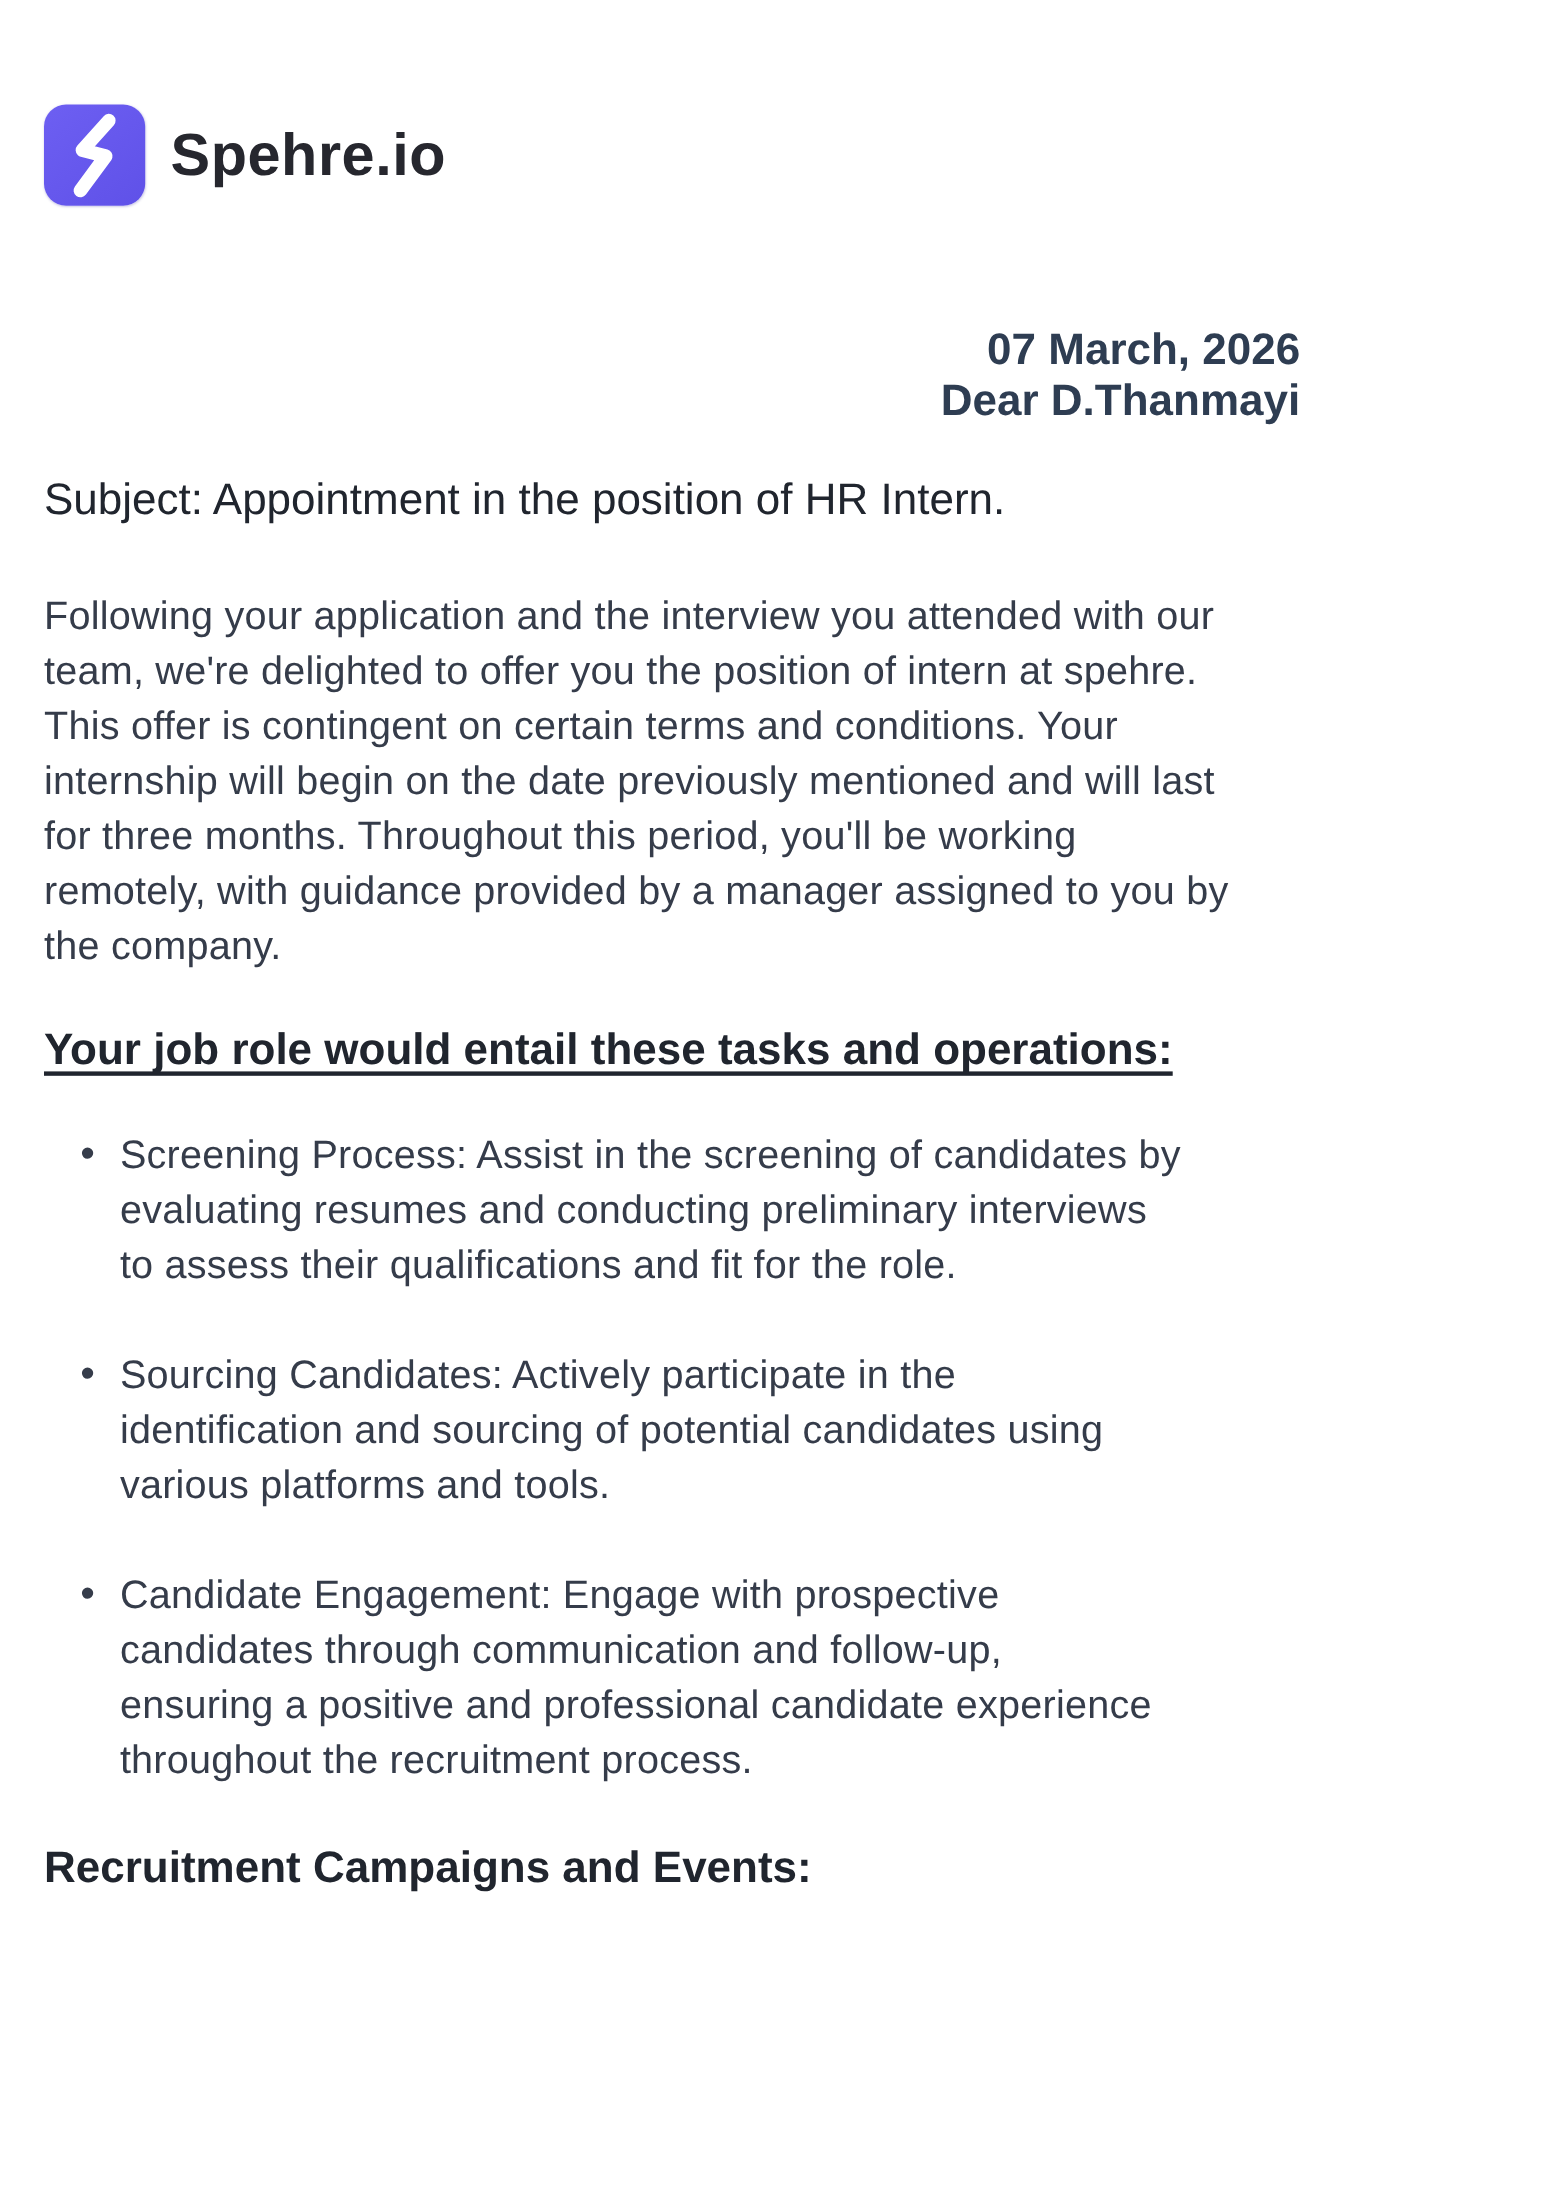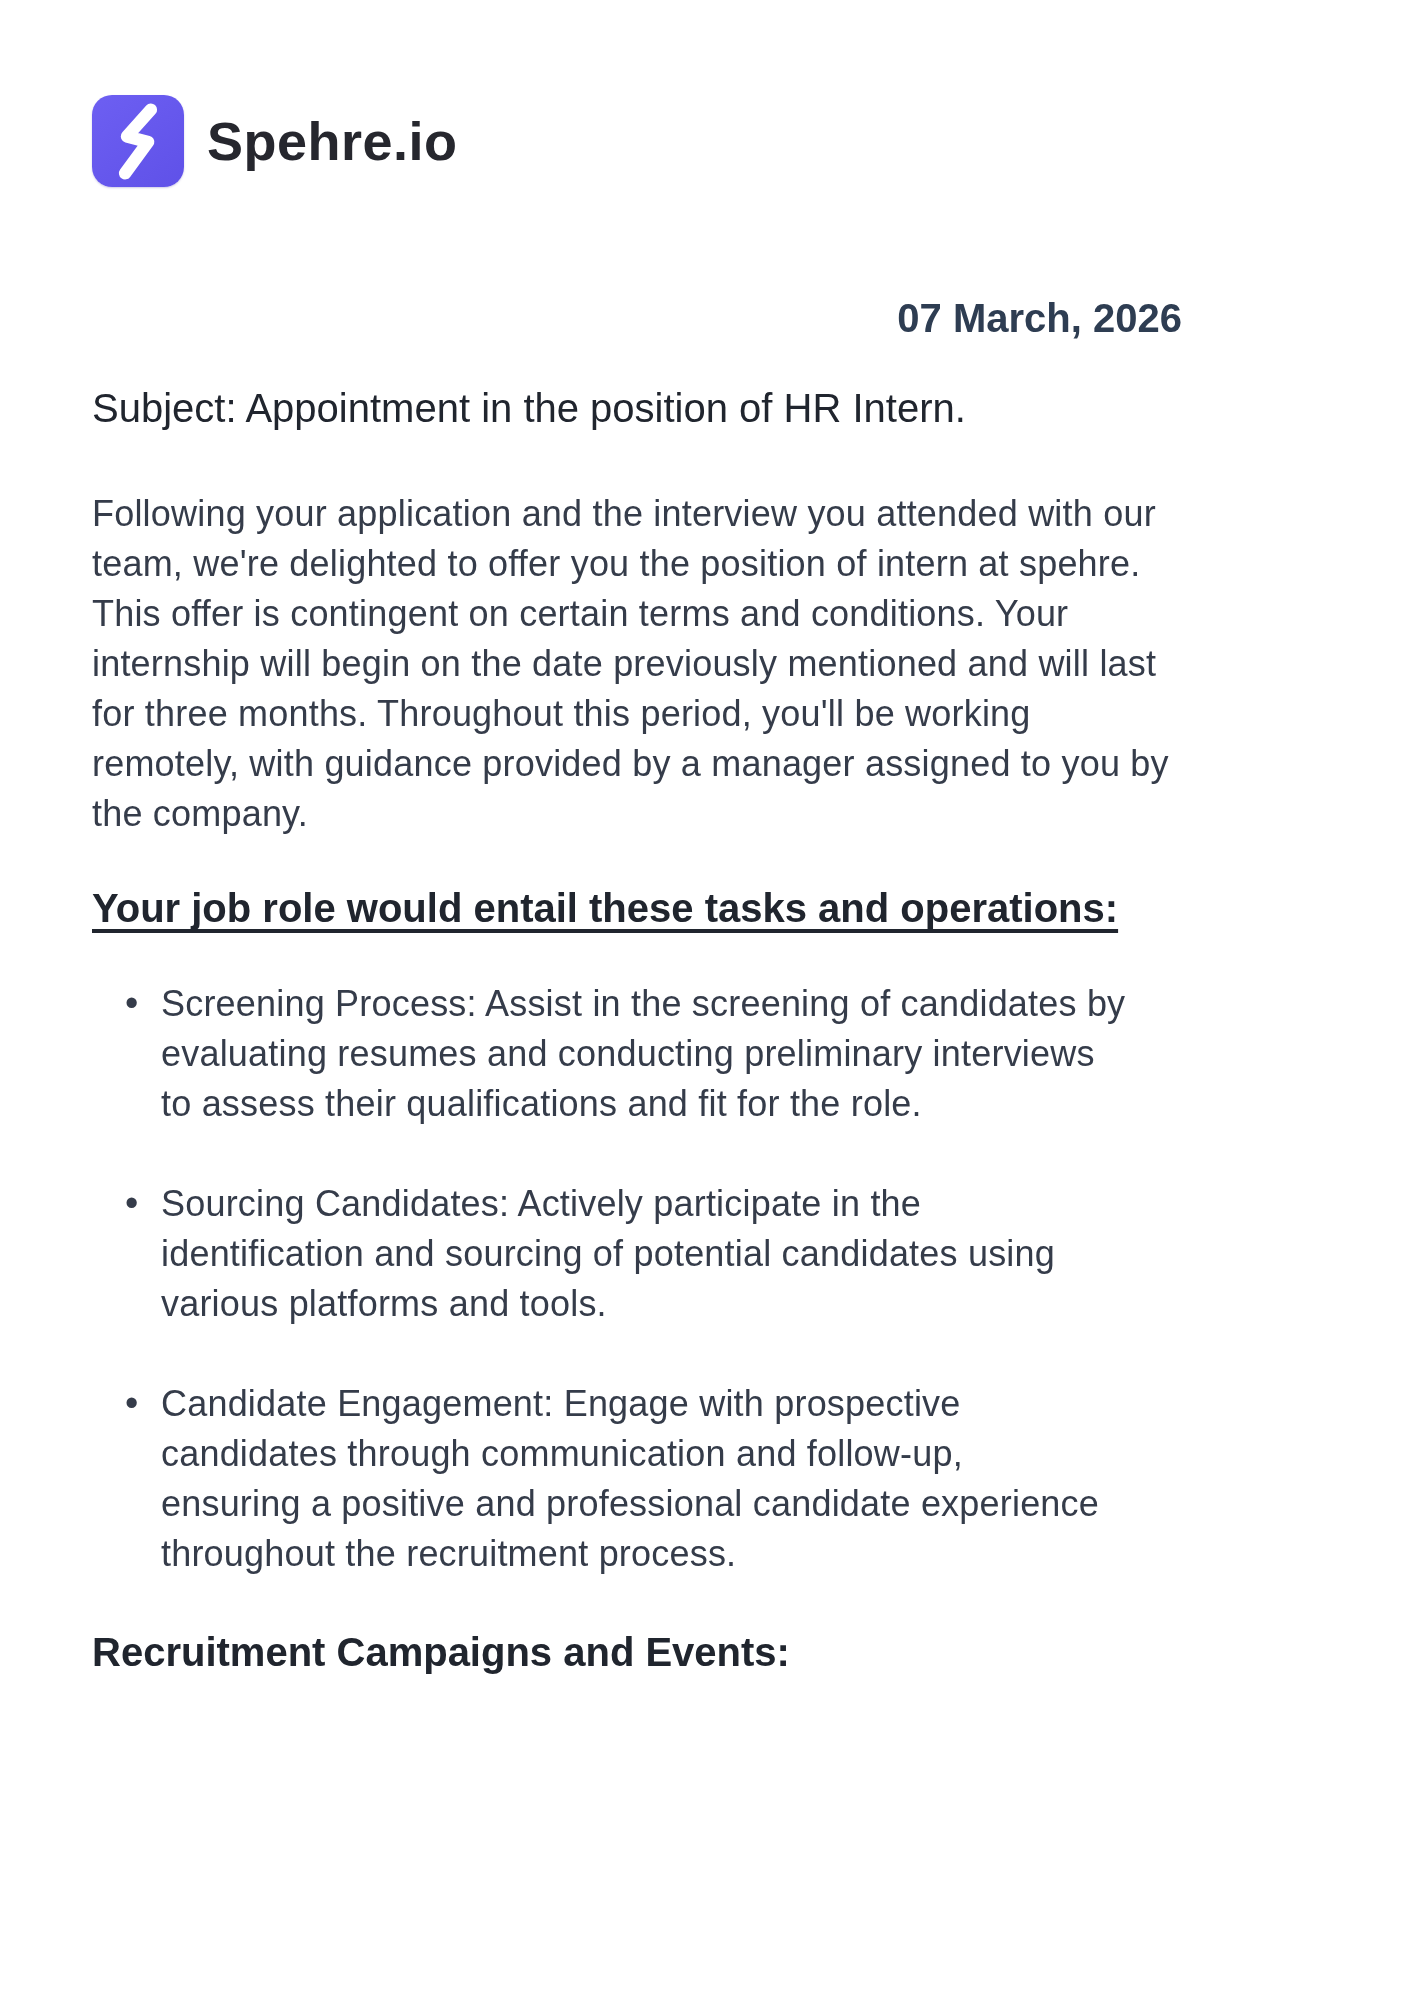--- a/index.html
+++ b/index.html
@@ -12,21 +12,21 @@
     --page-bg:#ffffff;
   }
   *{margin:0;padding:0;box-sizing:border-box;}
   html,body{background:var(--page-bg);}
   body{
     width:1414px;height:2000px;overflow:hidden;
     font-family:"Liberation Sans","DejaVu Sans",sans-serif;
   }
   .page{
     width:1246px;height:2000px;
-    padding:95px 64px 0 92px;
+    padding:95px 64px 0 40px;
   }
   .brand{
     display:flex;align-items:center;gap:23px;height:92px;
   }
   .logo{
     width:92px;height:92px;border-radius:20px;flex:0 0 auto;
     background:linear-gradient(140deg,var(--brand-purple) 0%,var(--brand-purple-dark) 100%);
     display:flex;align-items:center;justify-content:center;
     box-shadow:0 1px 2px rgba(60,50,160,0.25);
   }
@@ -91,20 +91,21 @@
     <div class="logo">
       <svg viewBox="0 0 100 100" aria-hidden="true">
         <path d="M64 16 L38 45 L61 51 L36 85" fill="none" stroke="#ffffff" stroke-width="13.5" stroke-linecap="round" stroke-linejoin="round"></path>
       </svg>
     </div>
     <div class="brand-name">Spehre.io</div>
   </header>
 
   <div class="date-block">
     <p>07 March, 2026</p>
+    <p>Dear D.Thanmayi</p>
   </div>
 
   <p class="subject">Subject: Appointment in the position of HR Intern.</p>
 
   <p class="body-text">Following your application and the interview you attended with our
 team, we're delighted to offer you the position of intern at spehre.
 This offer is contingent on certain terms and conditions. Your
 internship will begin on the date previously mentioned and will last
 for three months. Throughout this period, you'll be working
 remotely, with guidance provided by a manager assigned to you by

